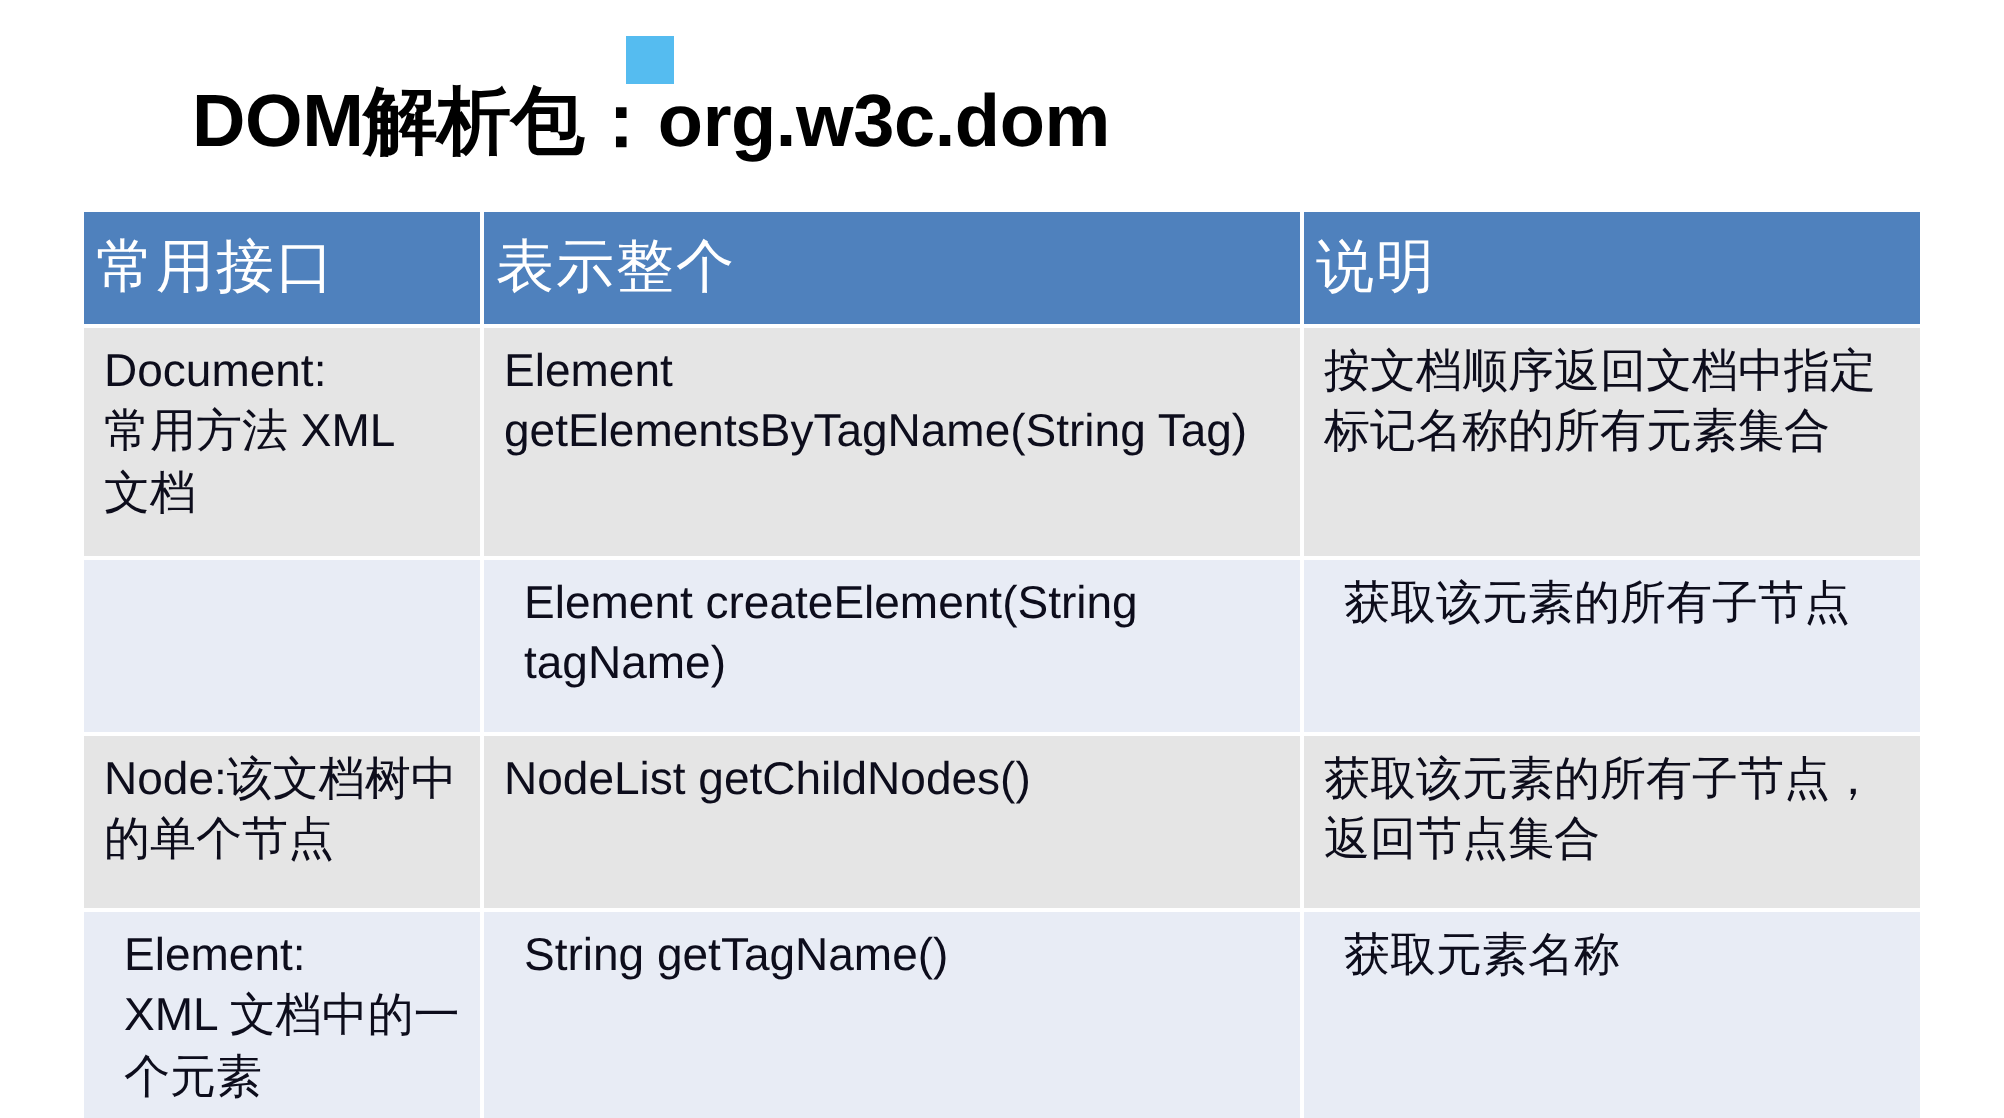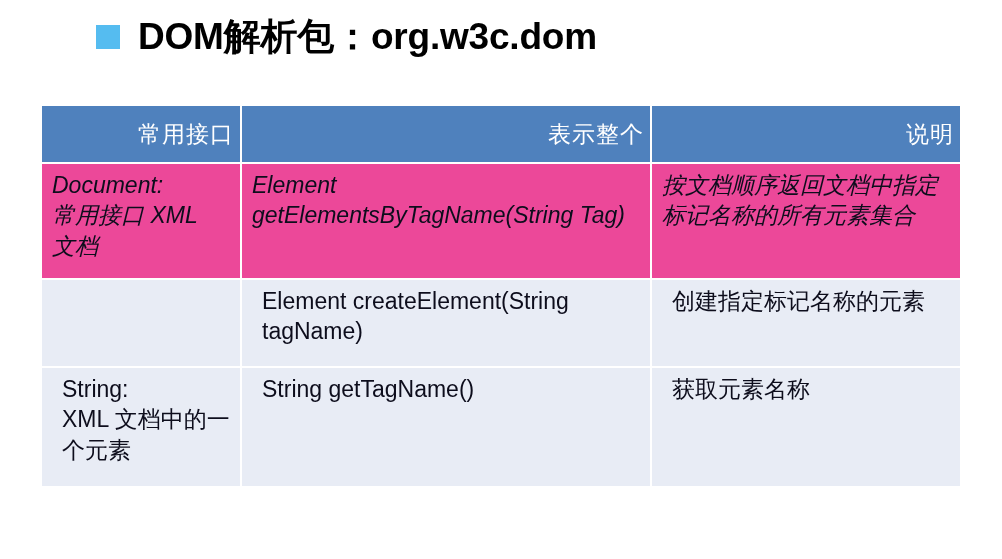--- a/index.html
+++ b/index.html
@@ -16,22 +16,22 @@
     position: relative;
   }
 
   
   .slide-title {
     position: absolute;
     left: 96px;
     top: 18px;
     display: flex;
     align-items: center;
-    gap: 18px;
     white-space: nowrap;
+    flex-direction: column;
   }
   .title-bullet {
     width: 24px;
     height: 24px;
     background: #55bcf0;
     flex: 0 0 auto;
     display: block;
   }
   .title-text {
     font-size: 37px;
@@ -63,29 +63,29 @@
     line-height: 1.32;
     color: #0d0d1c;
     word-break: break-word;
     overflow-wrap: anywhere;
   }
 
   .dom-table thead th {
     background: #4f81bd;
     color: #ffffff;
     font-weight: normal;
-    text-align: right;
+    text-align: left;
     height: 48px;
     vertical-align: middle;
     padding: 4px 6px;
-    font-size: 23px;
+    font-size: 29px;
     letter-spacing: 1px;
   }
 
-  tr.band-dark > td { background: #ec4899; font-style: italic; }
+  tr.band-dark > td { background: #e5e5e5; }
   tr.band-light > td { background: #e8ecf5; padding-left: 20px; }
 
   td.cell-empty { background: #ccd2e3; }
 
   .r1 td { height: 100px; }
   .r2 td { height: 72px; }
   .r3 td { height: 72px; }
   .r4 td { height: 104px; }
 
   .cell-line { display: block; }
@@ -108,36 +108,41 @@
     <tr>
       <th>常用接口</th>
       <th>表示整个</th>
       <th>说明</th>
     </tr>
   </thead>
   <tbody>
     <tr class="band-dark r1">
       <td>
           <span class="cell-line">Document:</span>
-          <span class="cell-line">常用接口 XML</span>
+          <span class="cell-line">常用方法 XML</span>
           <span class="cell-line">文档</span>
         </td>
       <td>
           <span class="cell-line">Element</span>
           <span class="cell-line">getElementsByTagName(String Tag)</span>
         </td>
       <td>按文档顺序返回文档中指定标记名称的所有元素集合</td>
     </tr>
     <tr class="band-light r2">
       <td class="cell-empty"></td>
       <td>Element createElement(String tagName)</td>
-      <td>创建指定标记名称的元素</td>
+      <td>获取该元素的所有子节点</td>
+    </tr>
+    <tr class="band-dark r3">
+      <td>Node:该文档树中的单个节点</td>
+      <td>NodeList getChildNodes()</td>
+      <td>获取该元素的所有子节点，返回节点集合</td>
     </tr>
     <tr class="band-light r4">
       <td>
-          <span class="cell-line">String:</span>
+          <span class="cell-line">Element:</span>
           <span class="cell-line">XML 文档中的一个元素</span>
         </td>
       <td>String getTagName()</td>
       <td>获取元素名称</td>
     </tr>
   </tbody>
 </table>
 
 </body></html>

